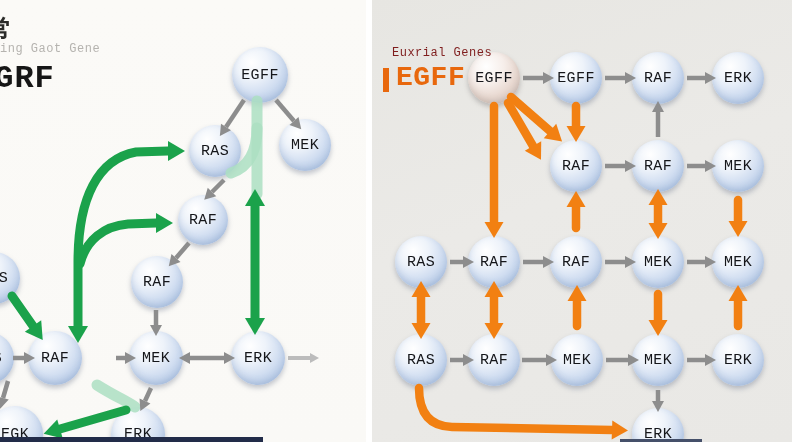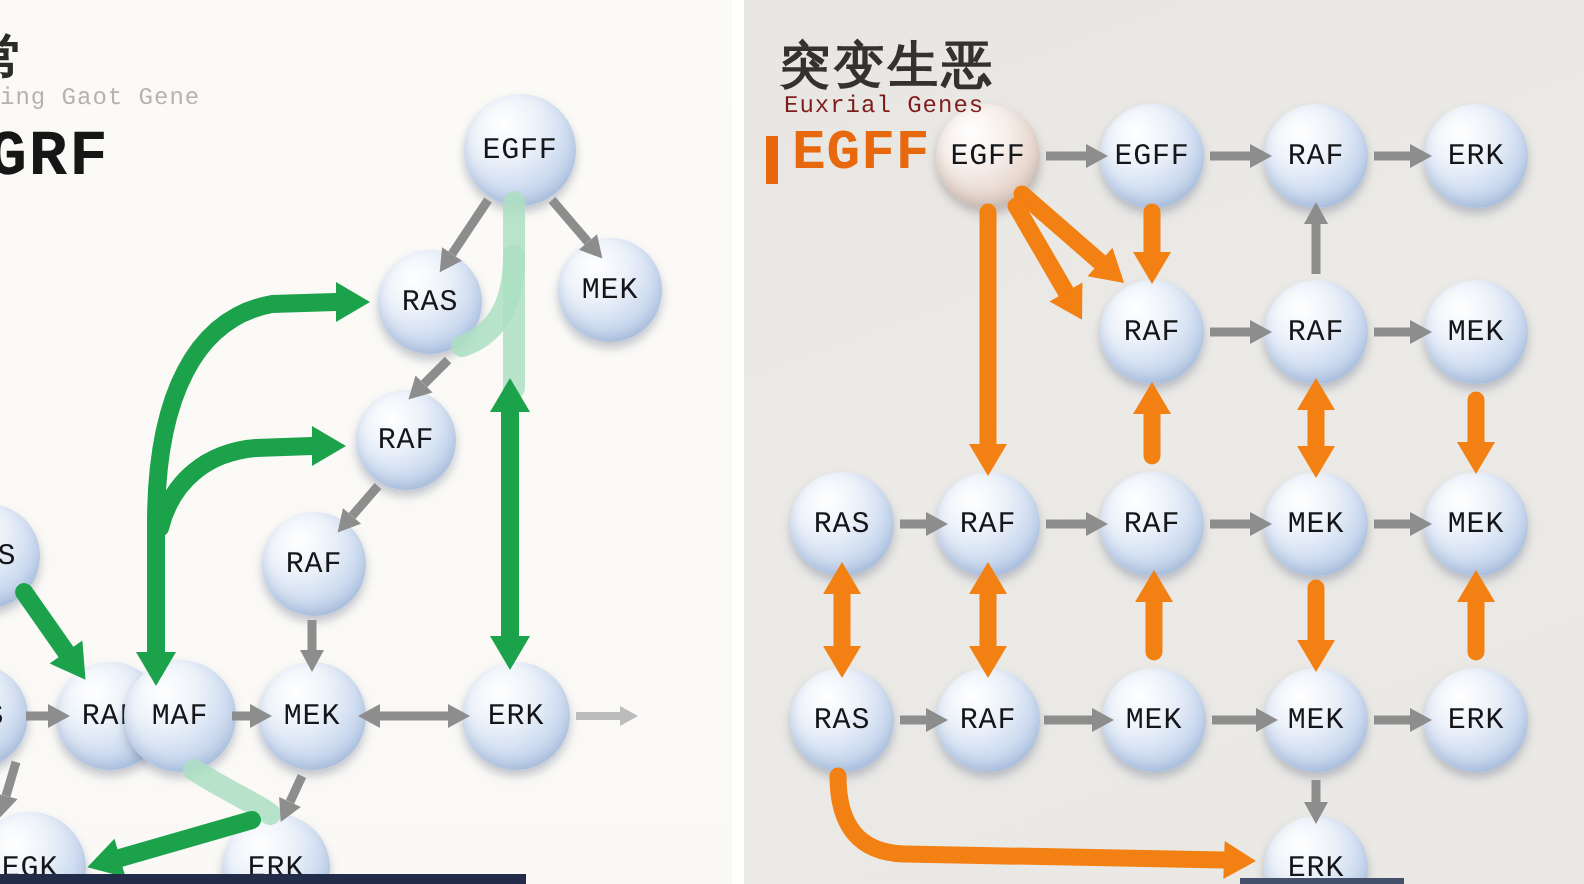--- a/index.html
+++ b/index.html
@@ -40,21 +40,20 @@
 
 <div id="canvas">
   <div id="left-panel" class="panel"></div>
   <div id="divider"></div>
   <div id="right-panel" class="panel"></div>
 
   <div class="hdr" id="left-cjk">常</div>
   <div class="hdr" id="left-sub">ing Gaot Gene</div>
   <div class="hdr" id="left-title">EGRF</div>
 
-  <div class="hdr" id="right-cjk">突变生恶</div>
   <div class="hdr" id="right-sub">Euxrial Genes</div>
   <div id="right-egff-bar" style="background: rgb(232, 104, 13);"></div>
   <div class="hdr" id="right-egff" style="color: rgb(232, 104, 13);">EGFF</div>
 
   <div class="nodelayer" id="nodelayer">
       <div class="node" style="left: 232px; top: 47px; height: 56px; width: 56px;">
         <span>EGFF</span>
       </div>
       <div class="node" style="left: 189px; top: 125px; height: 52px; width: 52px;">
         <span>RAS</span>
@@ -70,23 +69,20 @@
       </div>
       <div class="node" style="left: -32px; top: 252px; height: 52px; width: 52px;">
         <span>RAS</span>
       </div>
       <div class="node" style="left: -38px; top: 332px; height: 52px; width: 52px;">
         <span>RAS</span>
       </div>
       <div class="node" style="left: 28px; top: 331px; height: 54px; width: 54px;">
         <span>RAF</span>
       </div>
-      <div class="node" style="left: 62px; top: 330px; height: 56px; width: 56px;">
-        <span>MAF</span>
-      </div>
       <div class="node" style="left: 129px; top: 331px; height: 54px; width: 54px;">
         <span>MEK</span>
       </div>
       <div class="node" style="left: 231px; top: 331px; height: 54px; width: 54px;">
         <span>ERK</span>
       </div>
       <div class="node" style="left: -13px; top: 406px; height: 56px; width: 56px;">
         <span>EGK</span>
       </div>
       <div class="node" style="left: 111px; top: 407px; height: 54px; width: 54px;">

